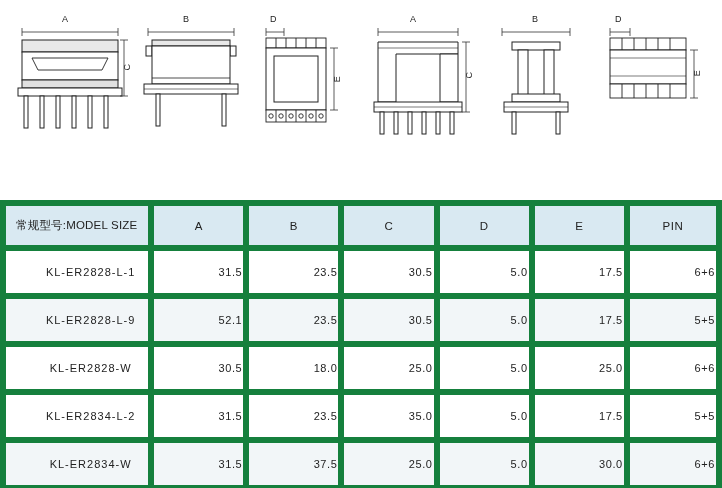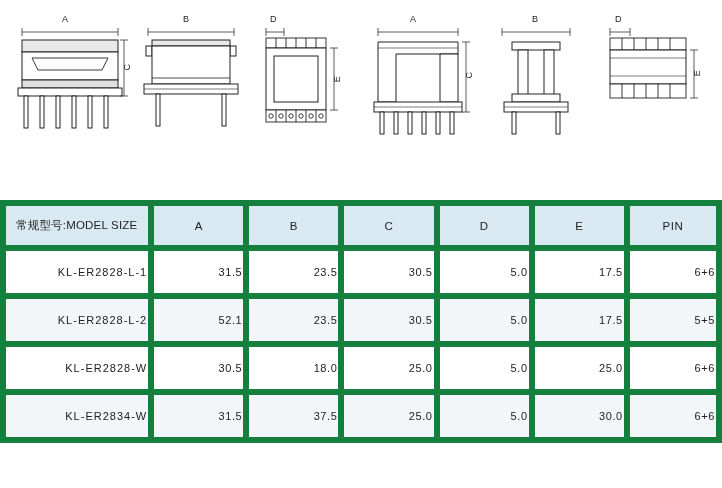--- a/index.html
+++ b/index.html
@@ -75,21 +75,21 @@
   }
   table.spec tbody td {
     height: 40px;
     background: #ffffff;
     text-align: right;
   }
   table.spec tbody tr.alt td {
     background: #f2f6f8;
   }
   table.spec tbody td.model {
-    text-align: right;
+    text-align: center;
     padding-left: 28px;
     letter-spacing: 1px;
   }
   .col-model { width: 148px; }
   .col-dim { width: 95px; }
   .col-pin { width: 92px; }
 </style>
 </head>
 <body>
 
@@ -310,37 +310,46 @@
         <tr>
           <td class="model">KL-ER2828-L-1</td>
           <td>31.5</td>
           <td>23.5</td>
           <td>30.5</td>
           <td>5.0</td>
           <td>17.5</td>
           <td>6+6</td>
         </tr>
         <tr class="alt">
-          <td class="model">KL-ER2828-L-2</td>
+          <td class="model">KL-ER2828-L-9</td>
           <td>52.1</td>
           <td>23.5</td>
           <td>30.5</td>
           <td>5.0</td>
           <td>17.5</td>
           <td>5+5</td>
         </tr>
         <tr>
           <td class="model">KL-ER2828-W</td>
           <td>30.5</td>
           <td>18.0</td>
           <td>25.0</td>
           <td>5.0</td>
           <td>25.0</td>
           <td>6+6</td>
         </tr>
+        <tr>
+          <td class="model">KL-ER2834-L-2</td>
+          <td>31.5</td>
+          <td>23.5</td>
+          <td>35.0</td>
+          <td>5.0</td>
+          <td>17.5</td>
+          <td>5+5</td>
+        </tr>
         <tr class="alt">
           <td class="model">KL-ER2834-W</td>
           <td>31.5</td>
           <td>37.5</td>
           <td>25.0</td>
           <td>5.0</td>
           <td>30.0</td>
           <td>6+6</td>
         </tr>
       </tbody>

